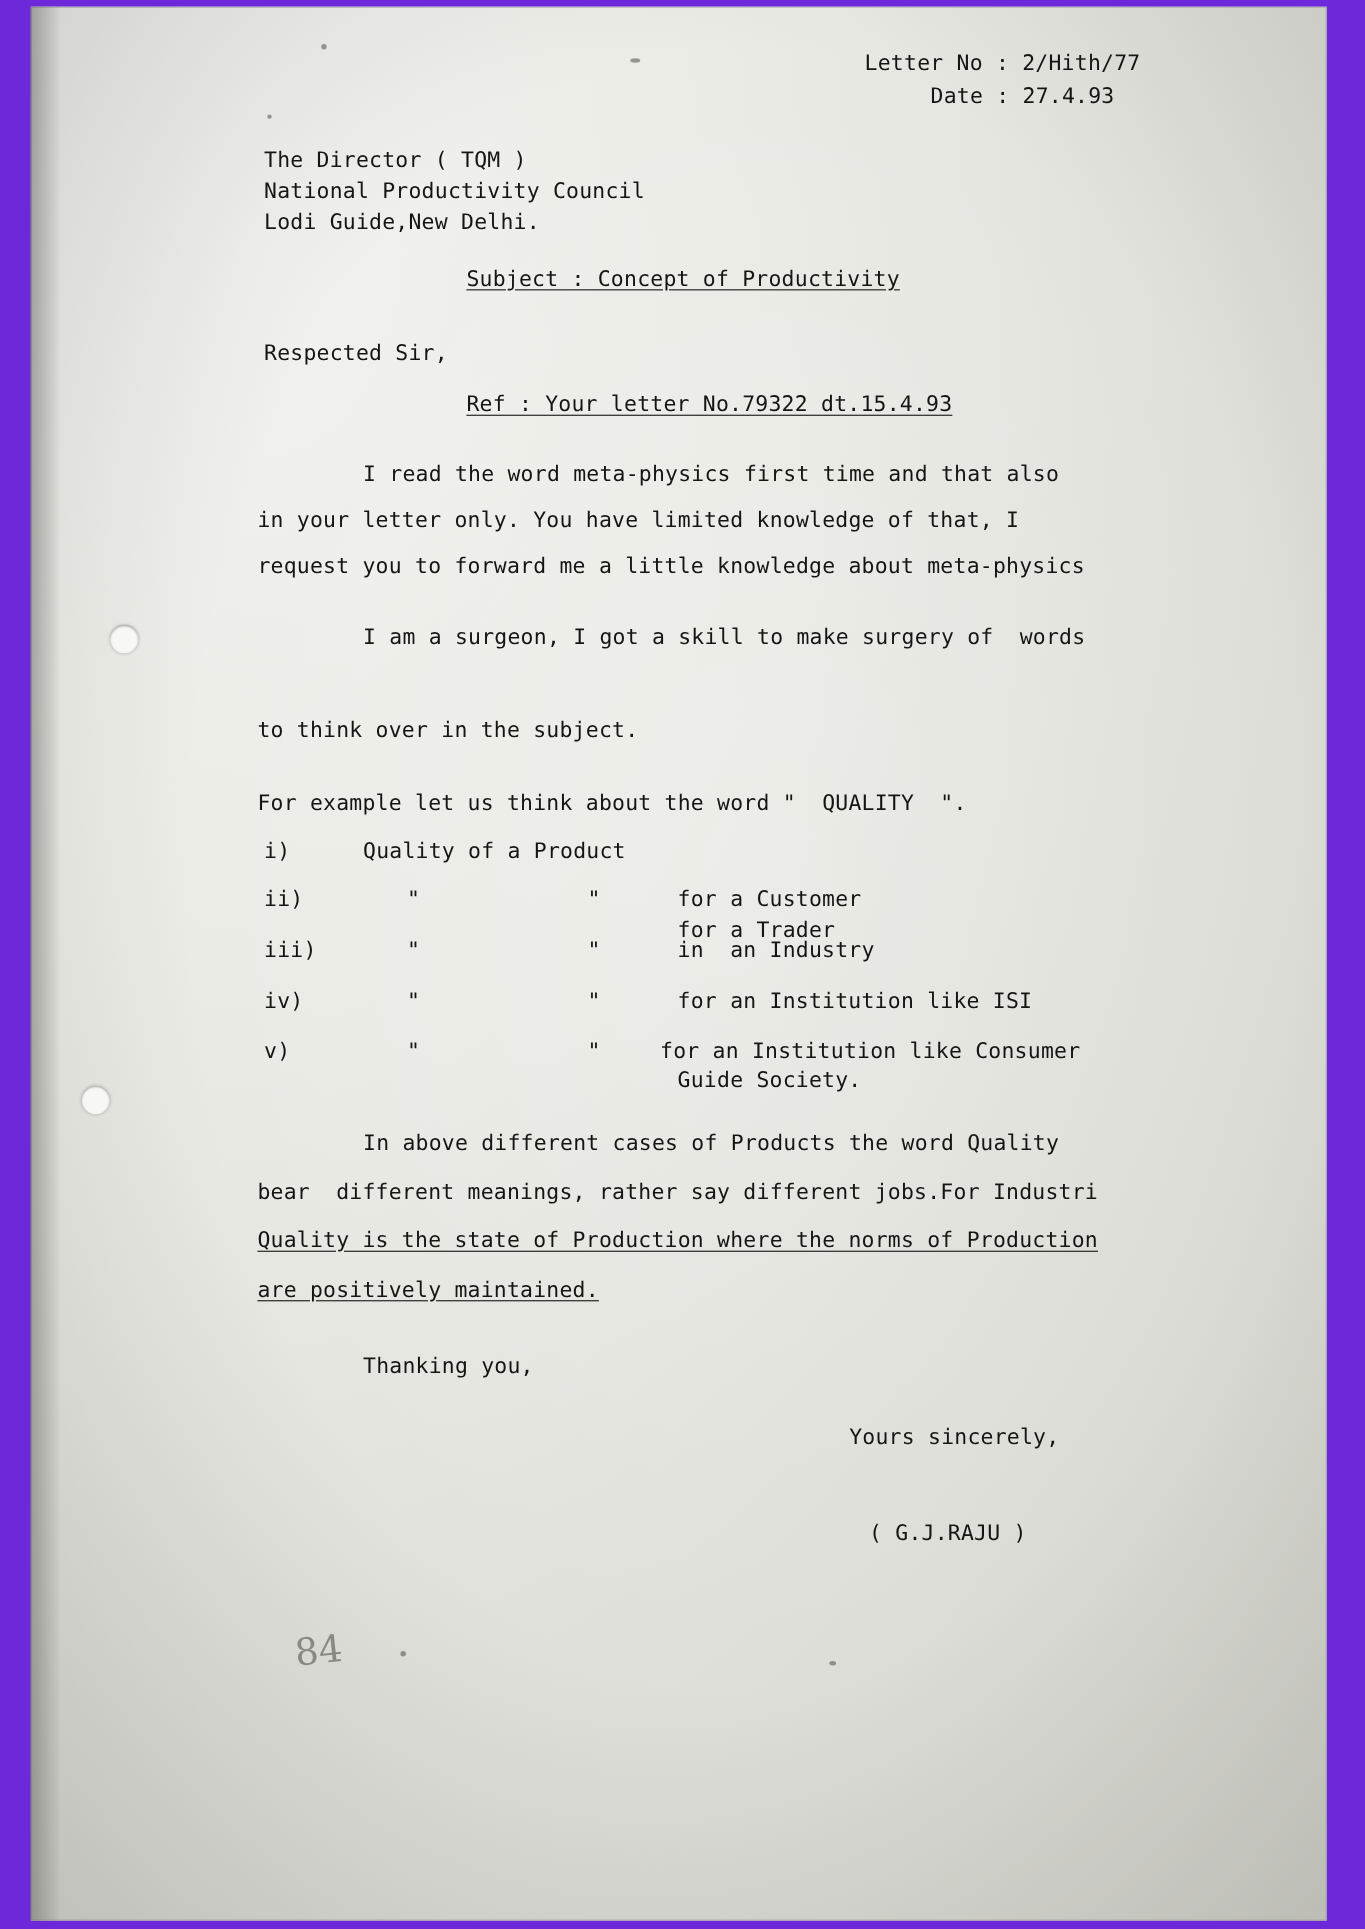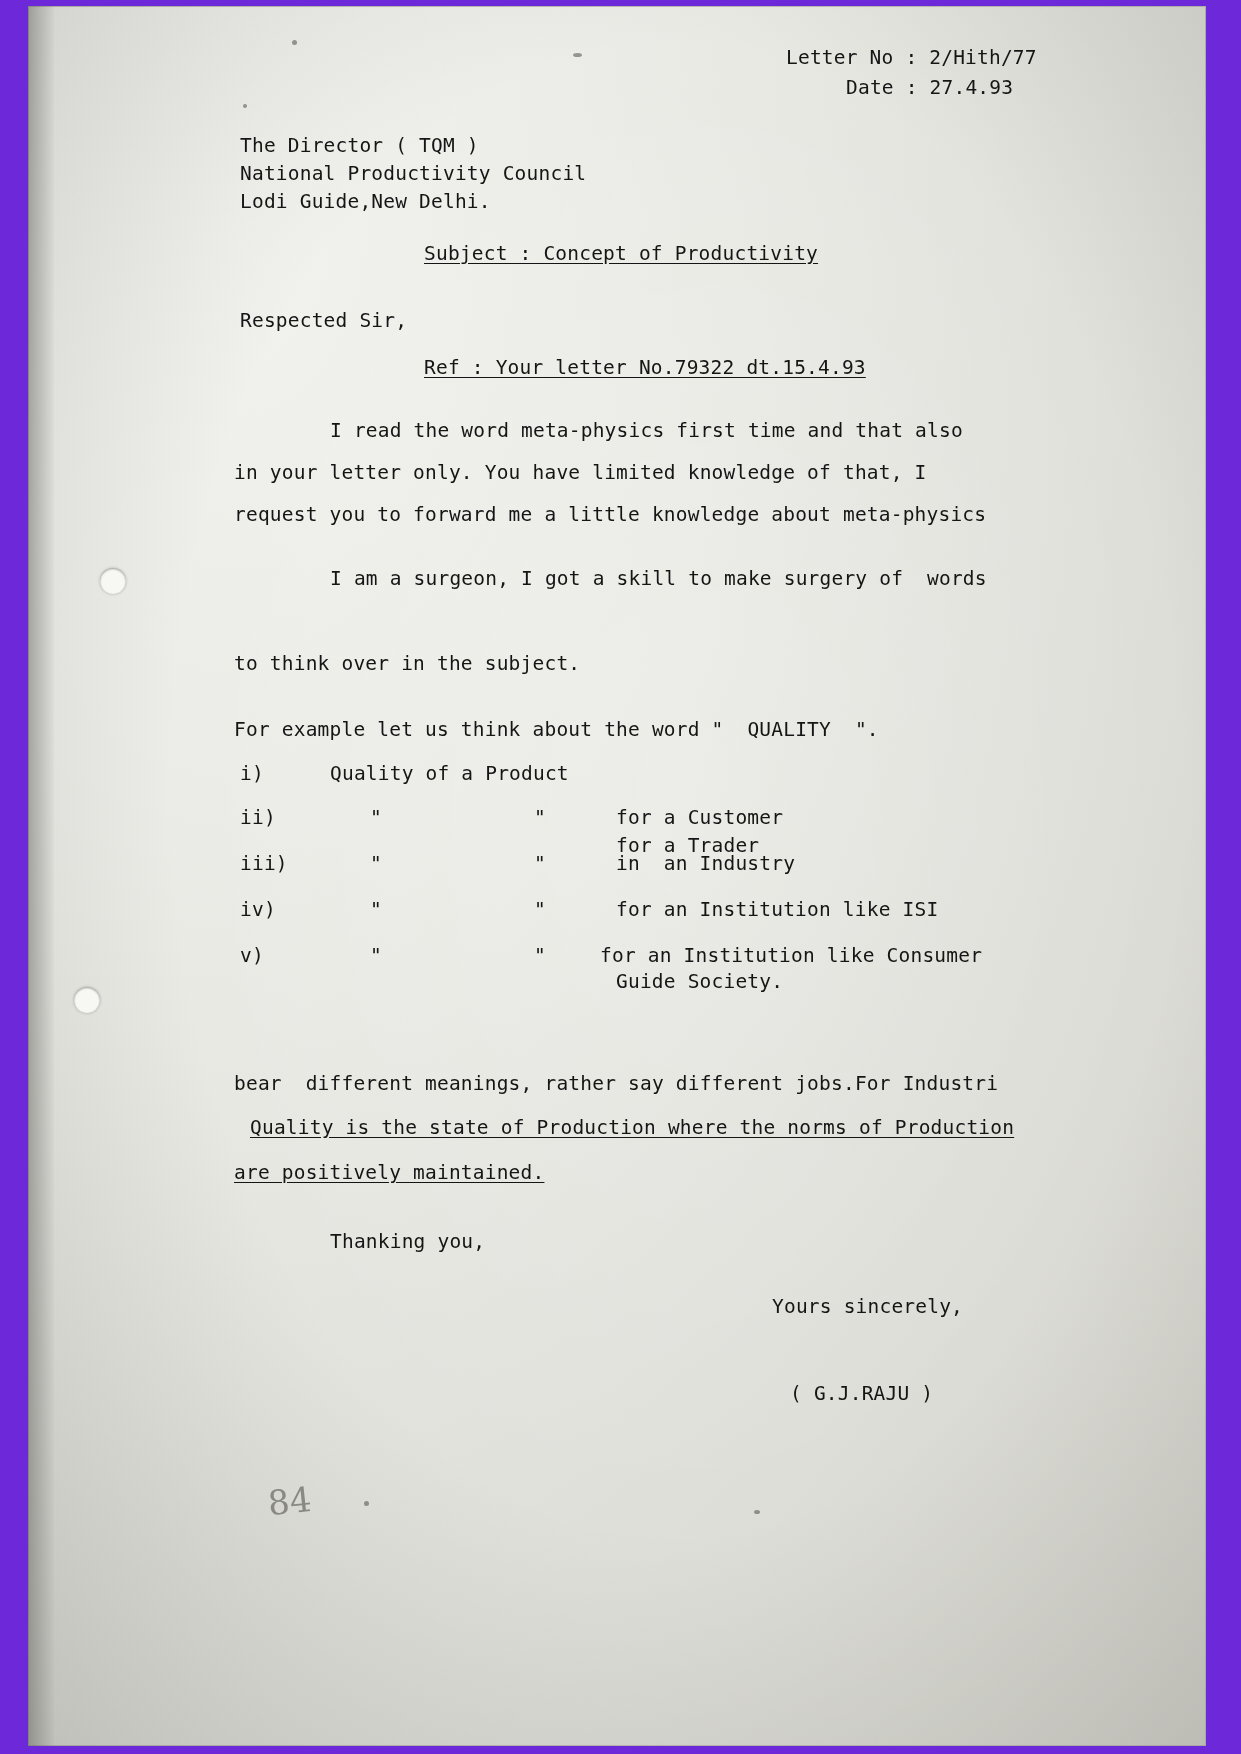--- a/index.html
+++ b/index.html
@@ -147,22 +147,23 @@
       <div class="ln" style="left:342px; top:894px;">"</div>
       <div class="ln" style="left:506px; top:894px;">"</div>
       <div class="ln" style="left:588px; top:894px;">for an Institution like ISI</div>
 
       <div class="ln" style="left:212px; top:940px;">v)</div>
       <div class="ln" style="left:342px; top:940px;">"</div>
       <div class="ln" style="left:506px; top:940px;">"</div>
       <div class="ln" style="left:572px; top:940px;">for an Institution like Consumer</div>
       <div class="ln" style="left:588px; top:966px;">Guide Society.</div>
 
+      <div class="ln" style="left:302px; top:1023px;">In above different cases of Products the word Quality</div>
       <div class="ln" style="left:206px; top:1068px;">bear  different meanings, rather say different jobs.For Industri</div>
-      <div class="ln u" style="left:206px; top:1112px;margin-left:16px;">Quality is the state of Production where the norms of Production</div>
+      <div class="ln u" style="left:206px; top:1112px;">Quality is the state of Production where the norms of Production</div>
       <div class="ln u" style="left:206px; top:1157px;">are positively maintained.</div>
 
       <div class="ln" style="left:302px; top:1226px;">Thanking you,</div>
       <div class="ln" style="left:744px; top:1291px;">Yours sincerely,</div>
       <div class="ln" style="left:762px; top:1378px;">( G.J.RAJU )</div>
 
       <div class="pencil" style="left:240px; top:1478px;">84</div>
 
     </div>
   </div>

